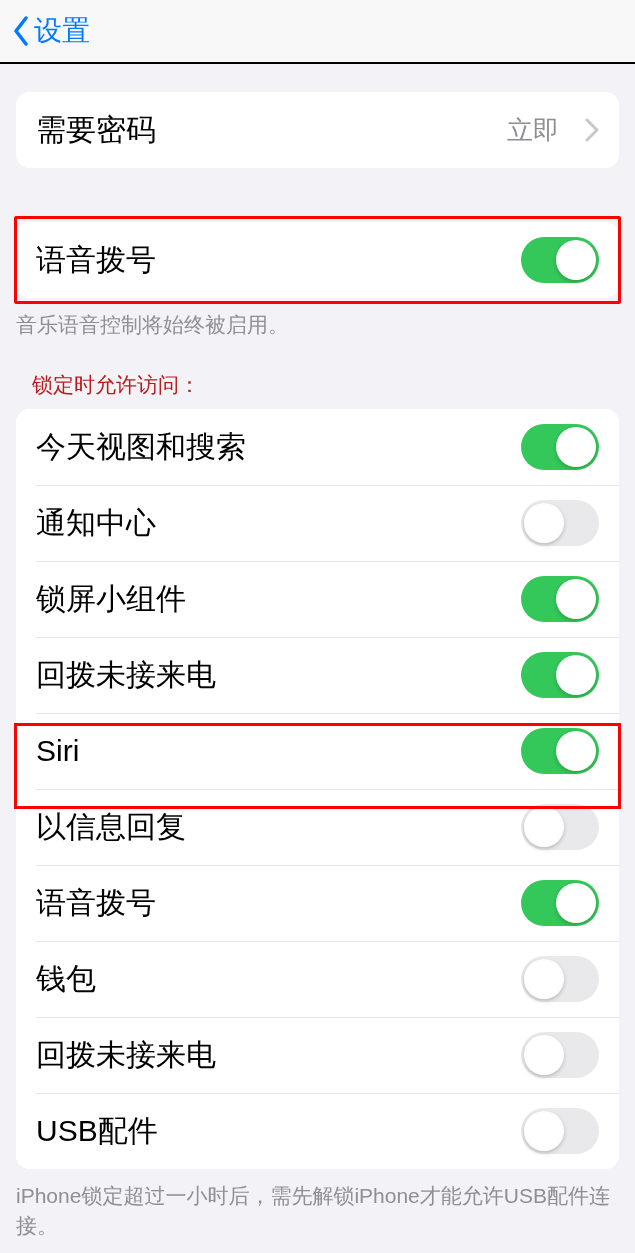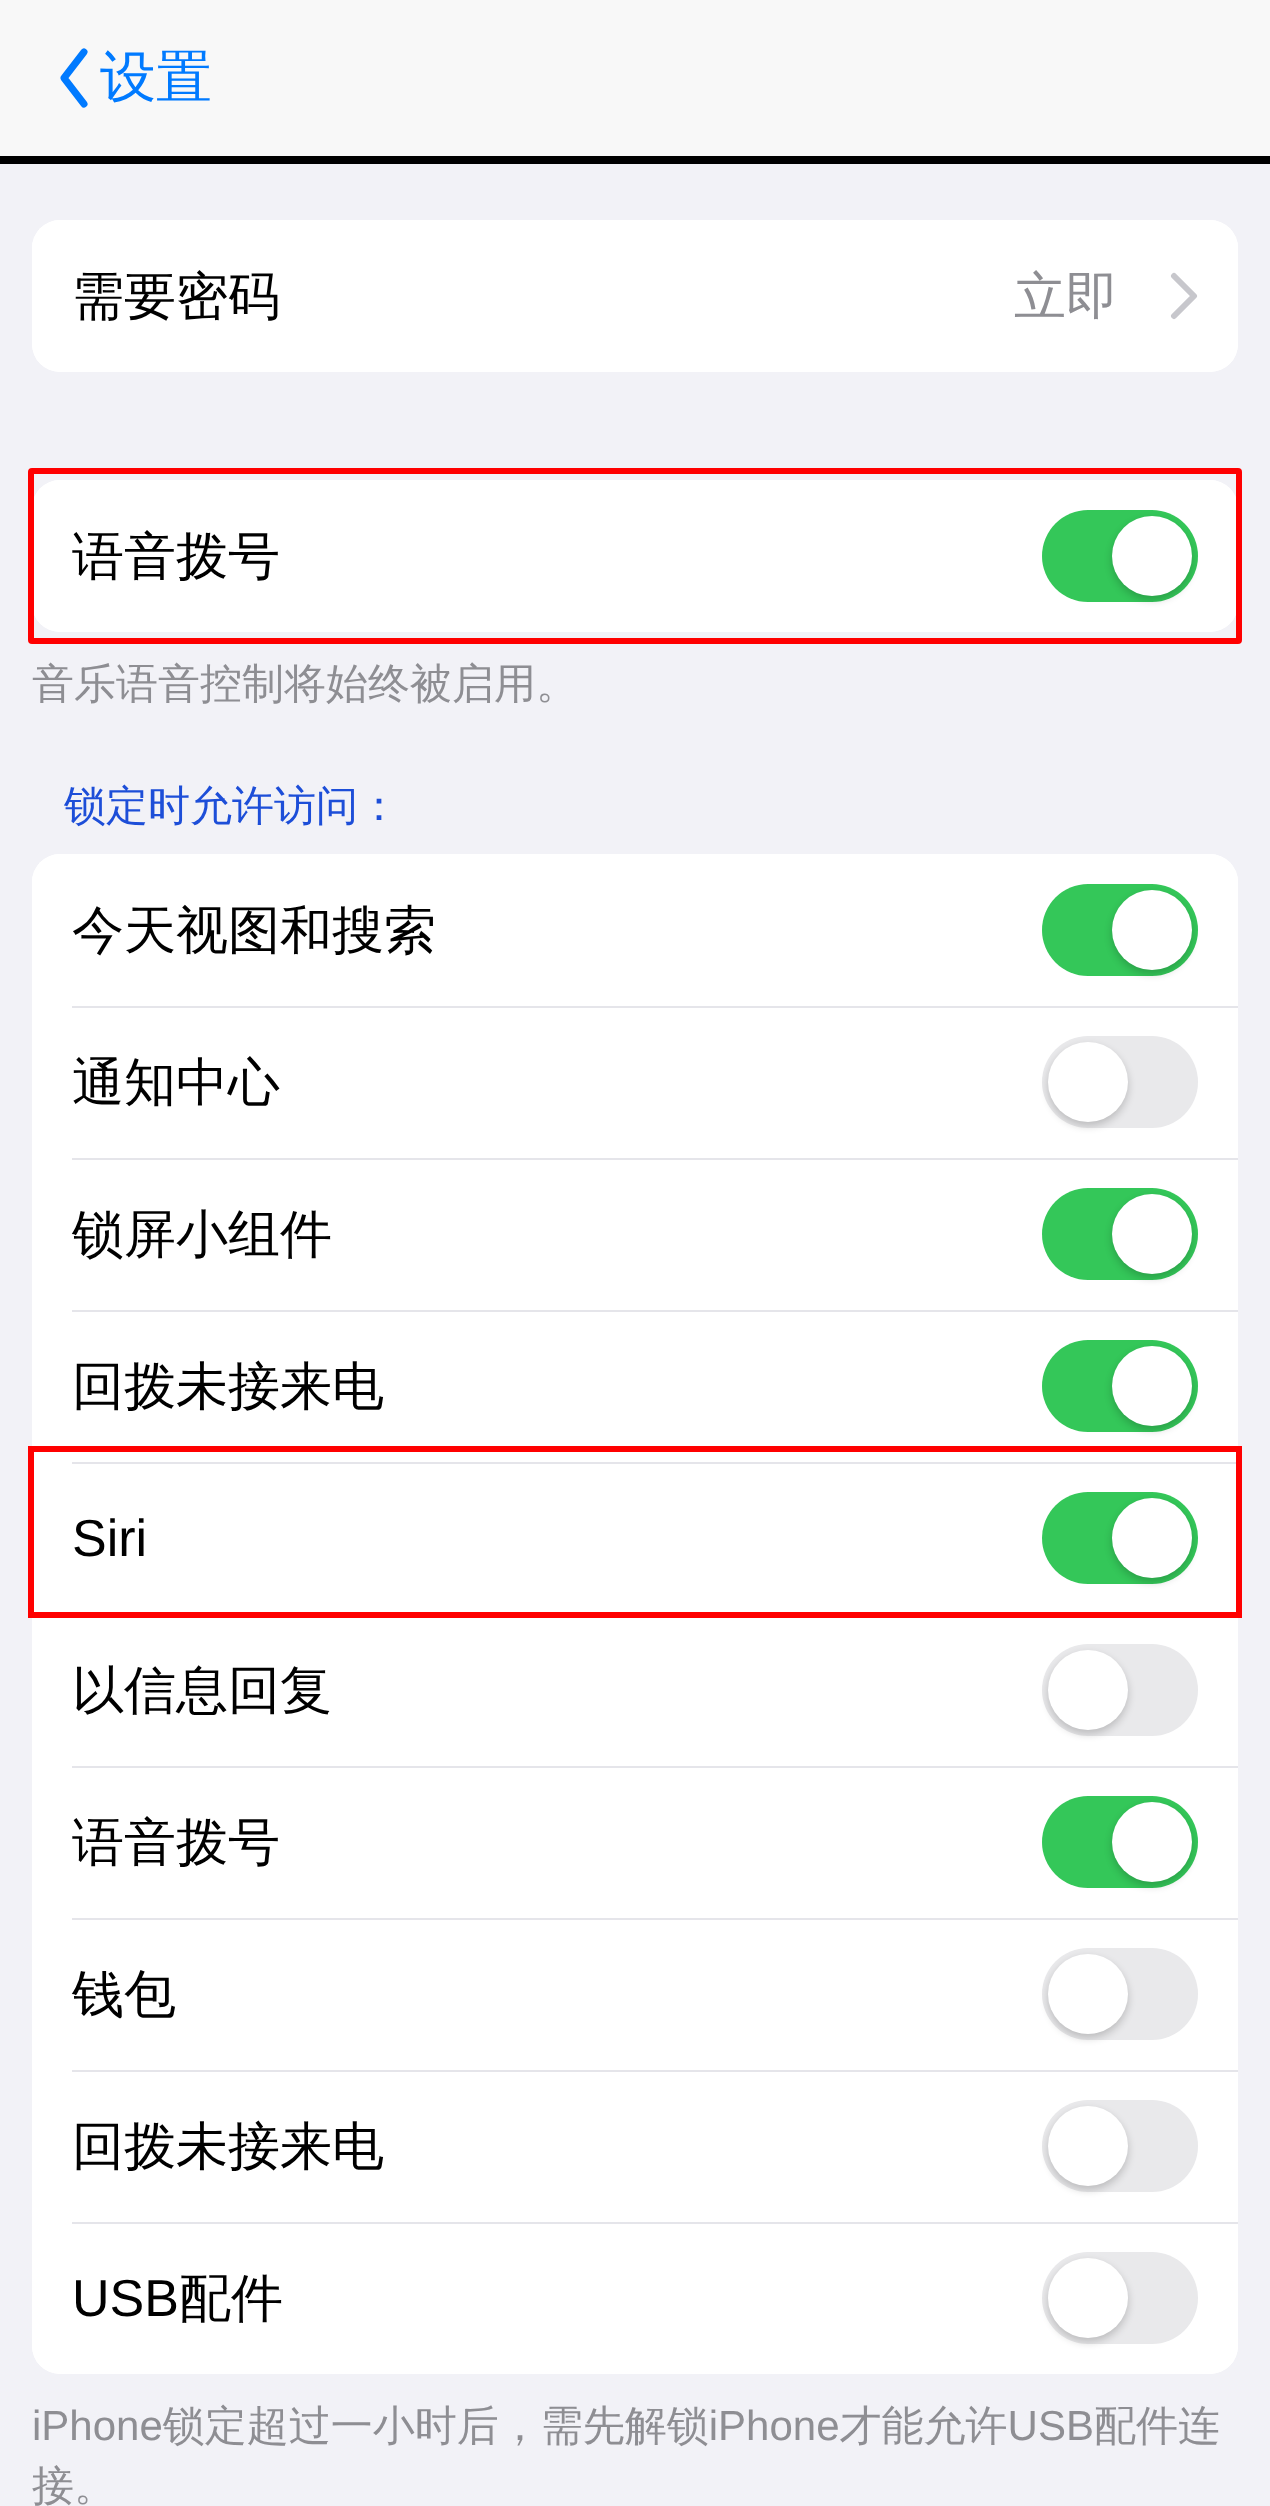--- a/index.html
+++ b/index.html
@@ -10,27 +10,27 @@
     }
     body {
       width: 635px;
       height: 1253px;
       background: #f2f2f7;
       font-family: -apple-system, "PingFang SC", "Helvetica Neue", sans-serif;
       color: #000;
       overflow: hidden;
     }
     .navbar {
-      height: 82px;
+      height: 64px;
       background: #f8f8f8;
-      border-bottom: 4px solid #000000;
-      display: flex;
-      align-items: center;
-      position: relative;
-      padding: 0 28px;
+      border-bottom: 2px solid #000000;
+      display: flex;
+      align-items: center;
+      position: relative;
+      padding: 0 12px;
     }
     .back-btn {
       display: flex;
       align-items: center;
       color: #007aff;
       font-size: 28px;
       gap: 4px;
     }
     .back-chevron {
       width: 18px;
@@ -69,21 +69,21 @@
     .row + .row::before {
       content: "";
       position: absolute;
       left: 20px;
       right: 0;
       top: 0;
       height: 1px;
       background: #e5e5ea;
     }
     .row-label {
-      font-size: 26px;
+      font-size: 30px;
       color: #000;
     }
     .row-right {
       display: flex;
       align-items: center;
       gap: 26px;
     }
     .row-value {
       font-size: 26px;
       color: #8e8e93;
@@ -116,21 +116,21 @@
     .toggle.on .toggle-knob { right: 3px; }
     .toggle.off .toggle-knob { left: 3px; }
     .footer-text {
       font-size: 21px;
       color: #8e8e93;
       padding: 12px 16px 0;
       line-height: 1.4;
     }
     .header-text {
       font-size: 21px;
-      color: #1d4ed8;
+      color: #b91c1c;
       padding: 0 32px 10px;
       margin-top: 32px;
     }
     .highlight-box {
       border: 3px solid #ff0000;
       border-radius: 2px;
       position: absolute;
       pointer-events: none;
     }
     .highlight-1 {

